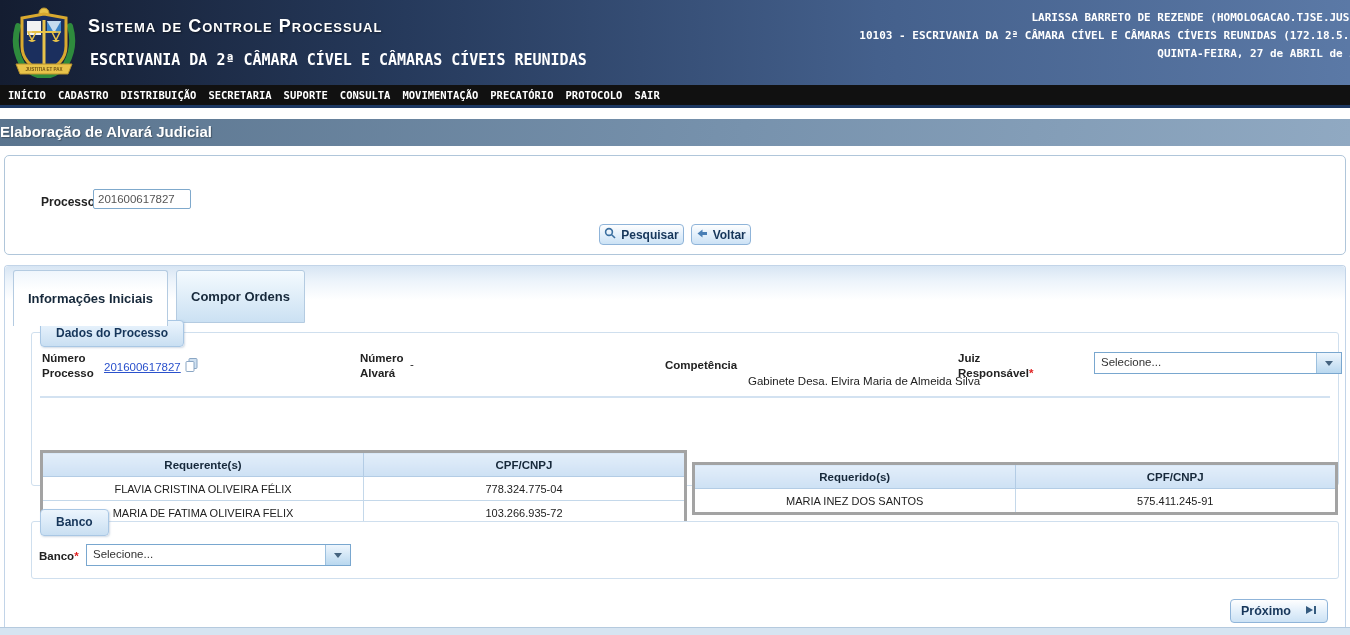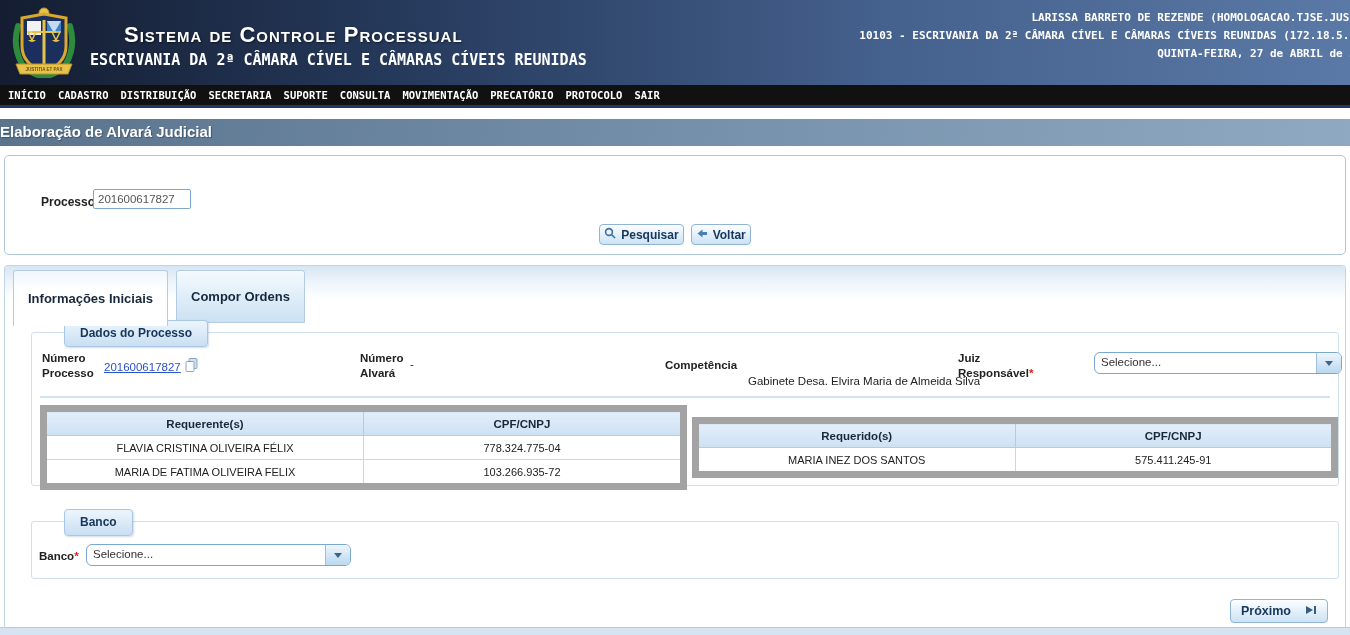--- a/index.html
+++ b/index.html
@@ -7,24 +7,23 @@
     width:1350px; height:635px; overflow:hidden; position:relative;
     font-family:"Liberation Sans", sans-serif; background:#fff;
   }
   
   .top-header {
     height:85px; position:relative;
     background:linear-gradient(to right,#141d31 0%,#263a5c 30%,#44608c 65%,#5b79a6 100%);
   }
   .logo { position:absolute; left:10px; top:6px; }
   .app-title {
-    position:absolute; left:88px; top:22px; color:#fff; font-weight:bold;
-    font-variant:small-caps; font-size:22px; letter-spacing:1px; white-space:nowrap;
+    position:absolute; left:88px; top:16px; color:#fff; font-weight:bold;
+    font-variant:small-caps; font-size:18px; letter-spacing:1px; white-space:nowrap;
     text-shadow:1px 1px 2px rgba(0,0,0,.5);
-    margin-left:36px;
   }
   .app-subtitle {
     position:absolute; left:90px; top:51px; color:#fff; font-weight:bold;
     font-family:"DejaVu Sans Mono", monospace; font-size:15px; white-space:nowrap;
   }
   .user-info {
     position:absolute; top:9px; right:-6px; text-align:right; color:#fff;
     font-family:"DejaVu Sans Mono", monospace; font-weight:bold; font-size:11px;
     line-height:18px; white-space:nowrap;
   }
@@ -84,48 +83,48 @@
     position:absolute; left:26px; width:1306px; background:#fff;
     border:1px solid #cfdfee; border-radius:3px;
   }
   .fs-dados { top:66px; height:152px; }
   .fs-banco { top:255px; height:56px; }
   .legend {
     position:absolute; top:-13px; left:8px; height:15px; line-height:15px;
     padding:5px 15px; font-weight:bold; font-size:12px; color:#16365a;
     background:linear-gradient(to bottom,#ecf5fd 0%,#c9dff2 100%);
     border:1px solid #a9c7e4; border-radius:4px;
-    box-shadow:1px 1px 2px rgba(120,150,180,.35); white-space:nowrap;margin-left:24px;
+    box-shadow:1px 1px 2px rgba(120,150,180,.35); white-space:nowrap;
   }
   .flabel { position:absolute; font-weight:bold; font-size:11.5px; color:#222; line-height:15px; }
   .fvalue { position:absolute; font-size:11.5px; color:#222; white-space:nowrap; }
   .req { color:#e02020; }
   #numero-processo-label { left:10px; top:18px; width:64px; }
   .link-wrap { position:absolute; left:72px; top:24px; display:flex; align-items:center; gap:3px; }
   a.plink { font-size:11.5px; color:#2a51cc; text-decoration:underline; cursor:pointer; }
   #numero-alvara-label { left:328px; top:18px; width:56px; }
   #numero-alvara-value { left:378px; top:25px; }
   #competencia-label { left:633px; top:25px; }
   #competencia-value { left:716px; top:42px; }
   #juiz-label { left:926px; top:18px; width:84px; }
   .combo {
     position:absolute; display:flex; height:20px; overflow:hidden;
-    border:1px solid #79a7cf; border-radius:6px; background:#fff; cursor:pointer;
+    border:1px solid #79a7cf; border-radius:0; background:#fff; cursor:pointer;
   }
   #juiz-combo { left:1062px; top:19px; width:246px; }
   .combo-text { flex:1; font-size:11.5px; color:#333; padding:3px 6px; white-space:nowrap; overflow:hidden; }
   .combo-btn {
     width:24px; border-left:1px solid #9cc0de;
     background:linear-gradient(to bottom,#eef6fd 0%,#b9d8ef 100%);
     display:flex; align-items:center; justify-content:center;
   }
   .combo-arrow { width:0; height:0; border-left:4px solid transparent; border-right:4px solid transparent; border-top:5px solid #45637f; }
   .separator { position:absolute; left:8px; right:8px; top:63px; border-top:2px solid #d3e2f1; }
   
-  table.ptable { position:absolute; border-collapse:collapse; table-layout:fixed; border:7px solid #a3a3a3; }
+  table.ptable { position:absolute; border-collapse:collapse; table-layout:fixed; border:3px solid #a3a3a3;margin-top:45px; }
   #req-table  { left:8px;   top:72px; width:647px; }
   #reqd-table { left:660px; top:84px; width:646px; }
   .ptable th {
     background:linear-gradient(to bottom,#e3eefa 0%,#cde1f4 100%);
     font-weight:bold; font-size:11.5px; color:#16283a; height:21px; border:1px solid #b3cce5;
   }
   .ptable td { background:#fff; font-size:11px; color:#222; height:21px; text-align:center; border:1px solid #c4d8ea; }
   #banco-label { left:7px; top:27px; }
   #banco-combo { left:54px; top:22px; width:263px; }
   

